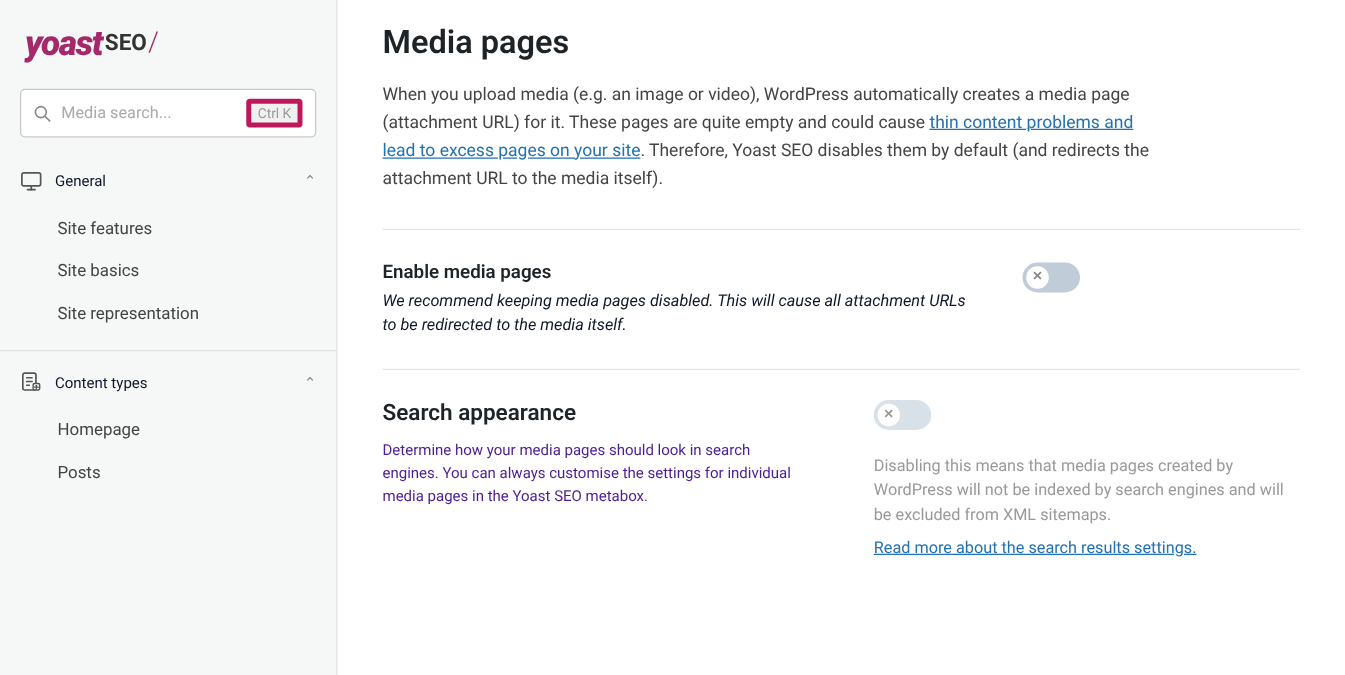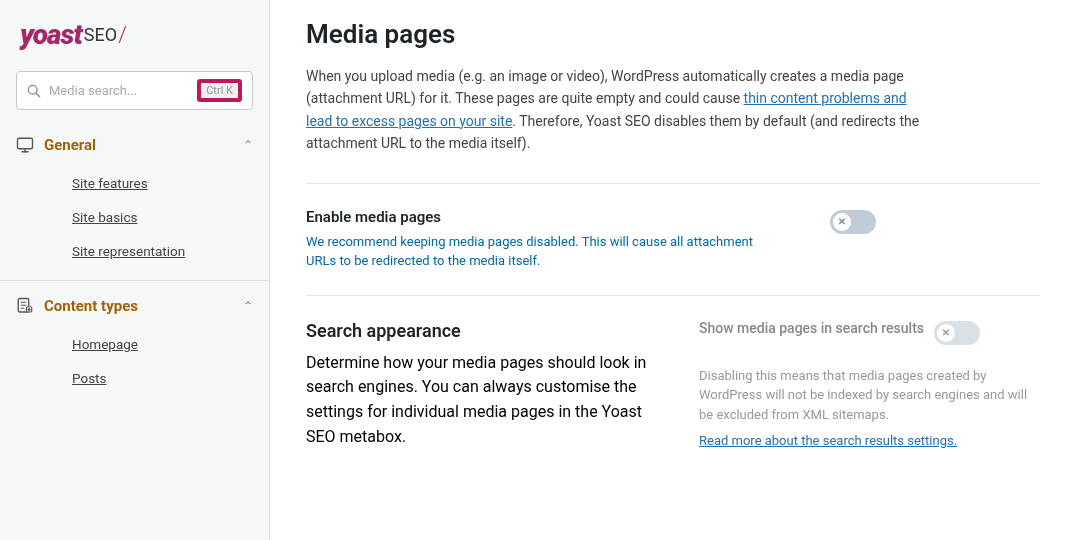--- a/index.html
+++ b/index.html
@@ -34,21 +34,21 @@
     .logo-yoast {
       font-size: 28px;
       font-weight: 900;
       color: #a4286a;
       font-style: italic;
       letter-spacing: -1px;
     }
 
     .logo-seo {
       font-size: 18px;
-      font-weight: 400;
+      font-weight: 700;
       color: #333;
       margin-left: 2px;
     }
 
     .logo-slash {
       font-size: 22px;
       color: #a4286a;
       margin-left: 1px;
       font-weight: 300;
     }
@@ -96,41 +96,40 @@
       gap: 10px;
     }
 
     .nav-section-icon {
       color: #555;
       flex-shrink: 0;
     }
 
     .nav-section-title {
       flex: 1;
-      font-size: 15px;
-      font-weight: 700;
-      color: #a16207;
+      font-size: 12px;
+      font-weight: 400;
+      color: #0f172a;
     }
 
     .nav-section-chevron {
       color: #888;
       font-size: 12px;
     }
 
     .nav-items {
       padding: 0 0 8px 0;
     }
 
     .nav-item {
-      padding: 9px 20px 9px 72px;
+      padding: 9px 20px 9px 46px;
       font-size: 13.5px;
       color: #444;
       cursor: pointer;
       display: block;
-      text-decoration: underline;
     }
 
     .divider {
       height: 1px;
       background: #e0e0e0;
       margin: 4px 0;
     }
 
     
     .main-content {
@@ -162,21 +161,21 @@
 
     .section-divider {
       border: none;
       border-top: 1px solid #e5e5e5;
       margin: 24px 0;
     }
 
     .setting-row {
       display: flex;
       align-items: flex-start;
-      gap: 44px;
+      gap: 32px;
       margin-bottom: 24px;
     }
 
     .setting-left {
       flex: 1;
       max-width: 480px;
     }
 
     .setting-right {
       display: flex;
@@ -187,22 +186,23 @@
 
     .setting-label {
       font-size: 15px;
       font-weight: 600;
       color: #1d2327;
       margin-bottom: 6px;
     }
 
     .setting-description {
       font-size: 13px;
-      color: #0369a1;
+      color: #0f172a;
       line-height: 1.5;
+      font-style: italic;
     }
 
     .toggle {
       position: relative;
       width: 46px;
       height: 24px;
       flex-shrink: 0;
     }
 
     .toggle-track {
@@ -257,22 +257,22 @@
     }
 
     .section-heading {
       font-size: 18px;
       font-weight: 600;
       color: #1d2327;
       margin-bottom: 10px;
     }
 
     .section-desc {
-      font-size: 16px;
-      color: #000000;
+      font-size: 12px;
+      color: #4c1d95;
       line-height: 1.55;
     }
 
     .right-col-label {
       font-size: 14px;
       color: #888;
       font-weight: 500;
       margin-bottom: 10px;
     }
 
@@ -388,21 +388,20 @@
 
   <hr class="section-divider">
 
   <div class="two-col-section">
     <div class="two-col-left">
       <div class="section-heading">Search appearance</div>
       <div class="section-desc">Determine how your media pages should look in search engines. You can always customise the settings for individual media pages in the Yoast SEO metabox.</div>
     </div>
     <div class="two-col-right">
       <div class="right-col-header">
-        <span class="right-col-label">Show media pages in search results</span>
         <div class="toggle toggle-disabled">
           <div class="toggle-track disabled-state">
             <div class="toggle-thumb">
               <span class="toggle-x">✕</span>
             </div>
           </div>
         </div>
       </div>
       <div class="right-col-desc">Disabling this means that media pages created by WordPress will not be indexed by search engines and will be excluded from XML sitemaps.</div>
       <a href="#" class="right-col-link">Read more about the search results settings.</a>

